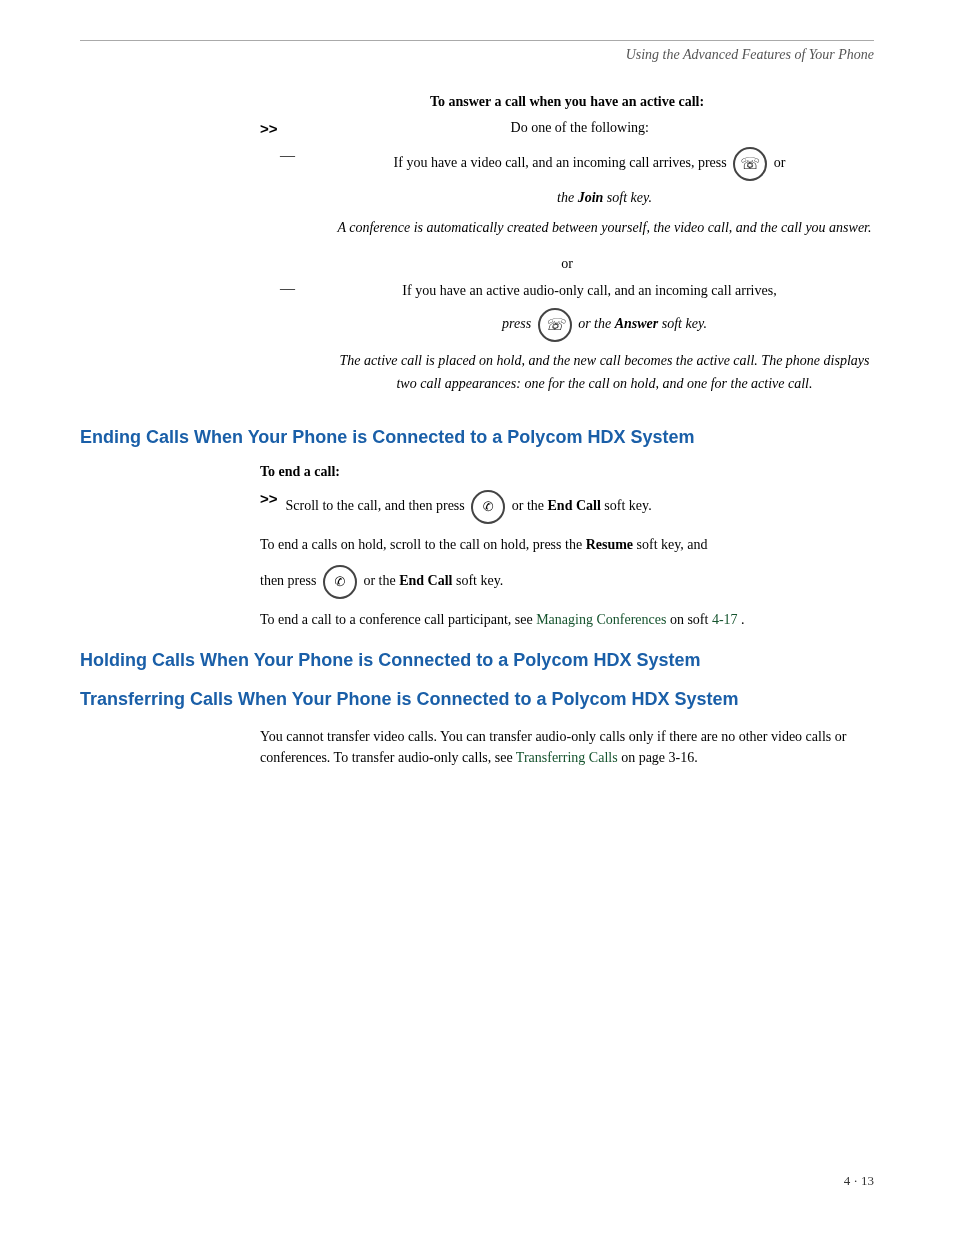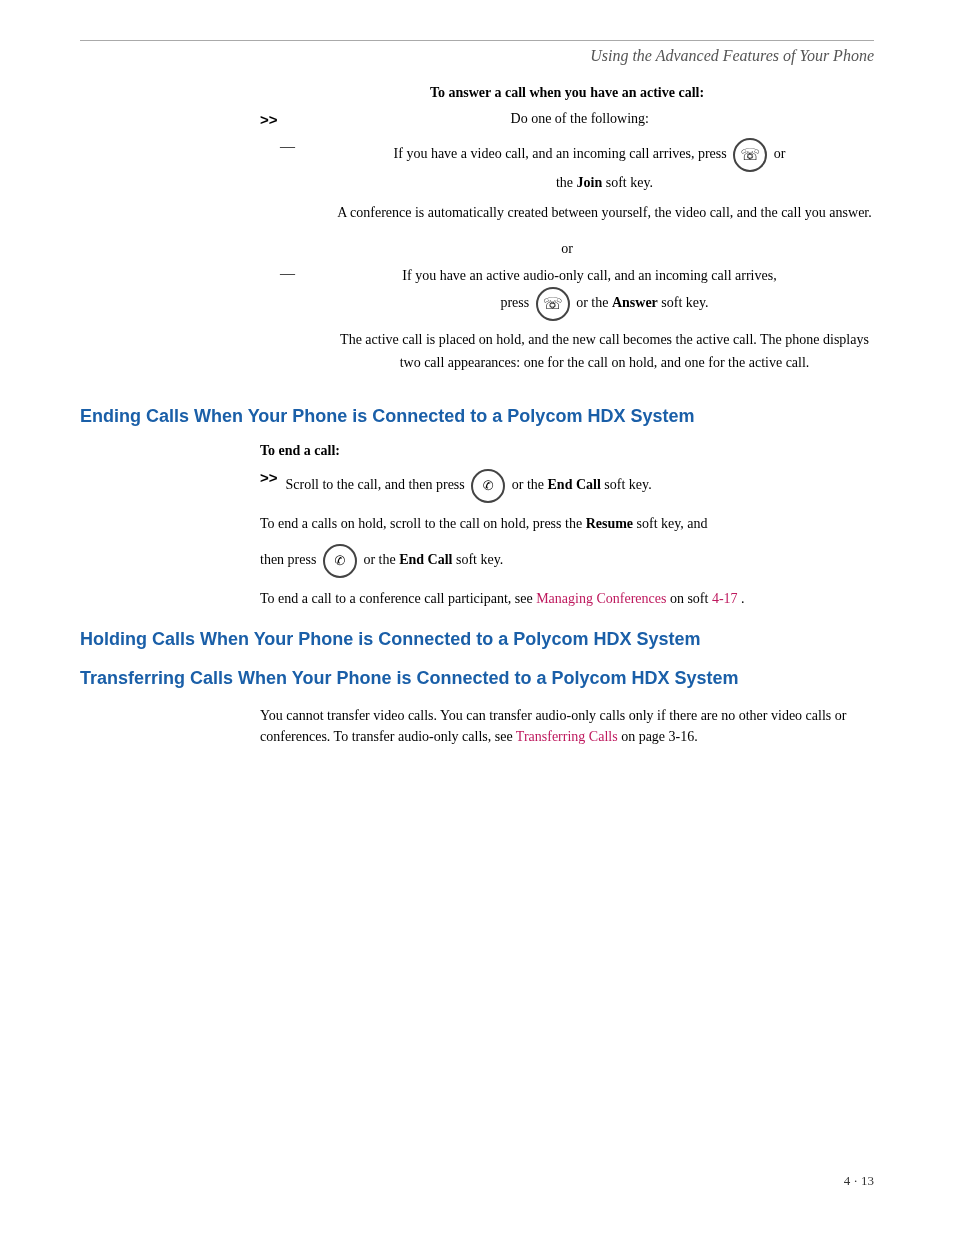--- a/index.html
+++ b/index.html
@@ -18,23 +18,23 @@
       padding: 40px 80px 60px 80px;
       position: relative;
     }
     .header-rule {
       border: none;
       border-top: 1px solid #aaa;
       margin-bottom: 6px;
     }
     .header-text {
       text-align: right;
-      font-size: 16px;
+      font-size: 14px;
       color: #555;
-      margin-bottom: 20px;
+      margin-bottom: 31px;
       font-style: italic;
     }
     .section-heading {
       color: #1a5fa8;
       font-size: 18px;
       font-weight: bold;
       font-family: Liberation Sans, sans-serif;
       margin-bottom: 16px;
       margin-top: 10px;
     }
@@ -70,33 +70,35 @@
     }
     .dash {
       margin-right: 10px;
       flex-shrink: 0;
       font-size: 15px;
     }
     .dash-content {
       flex: 1;
     }
     .link-text {
-      color: #be185d;
+      color: #14532d;
       text-decoration: none;
       text-align: right;
     }
     .or-text {
       margin-left: 0px;
       margin-bottom: 8px;
       margin-top: 4px;
       font-size: 14px;
     }
     .indent-block {
       margin-left: 30px;
+      margin-top: 6px;
       margin-bottom: 8px;
+      font-style: italic;
     }
     .body-para {
       margin-bottom: 10px;
       line-height: 1.5;
     }
     .page-num {
       position: absolute;
       bottom: 46px;
       right: 80px;
       font-size: 13px;

